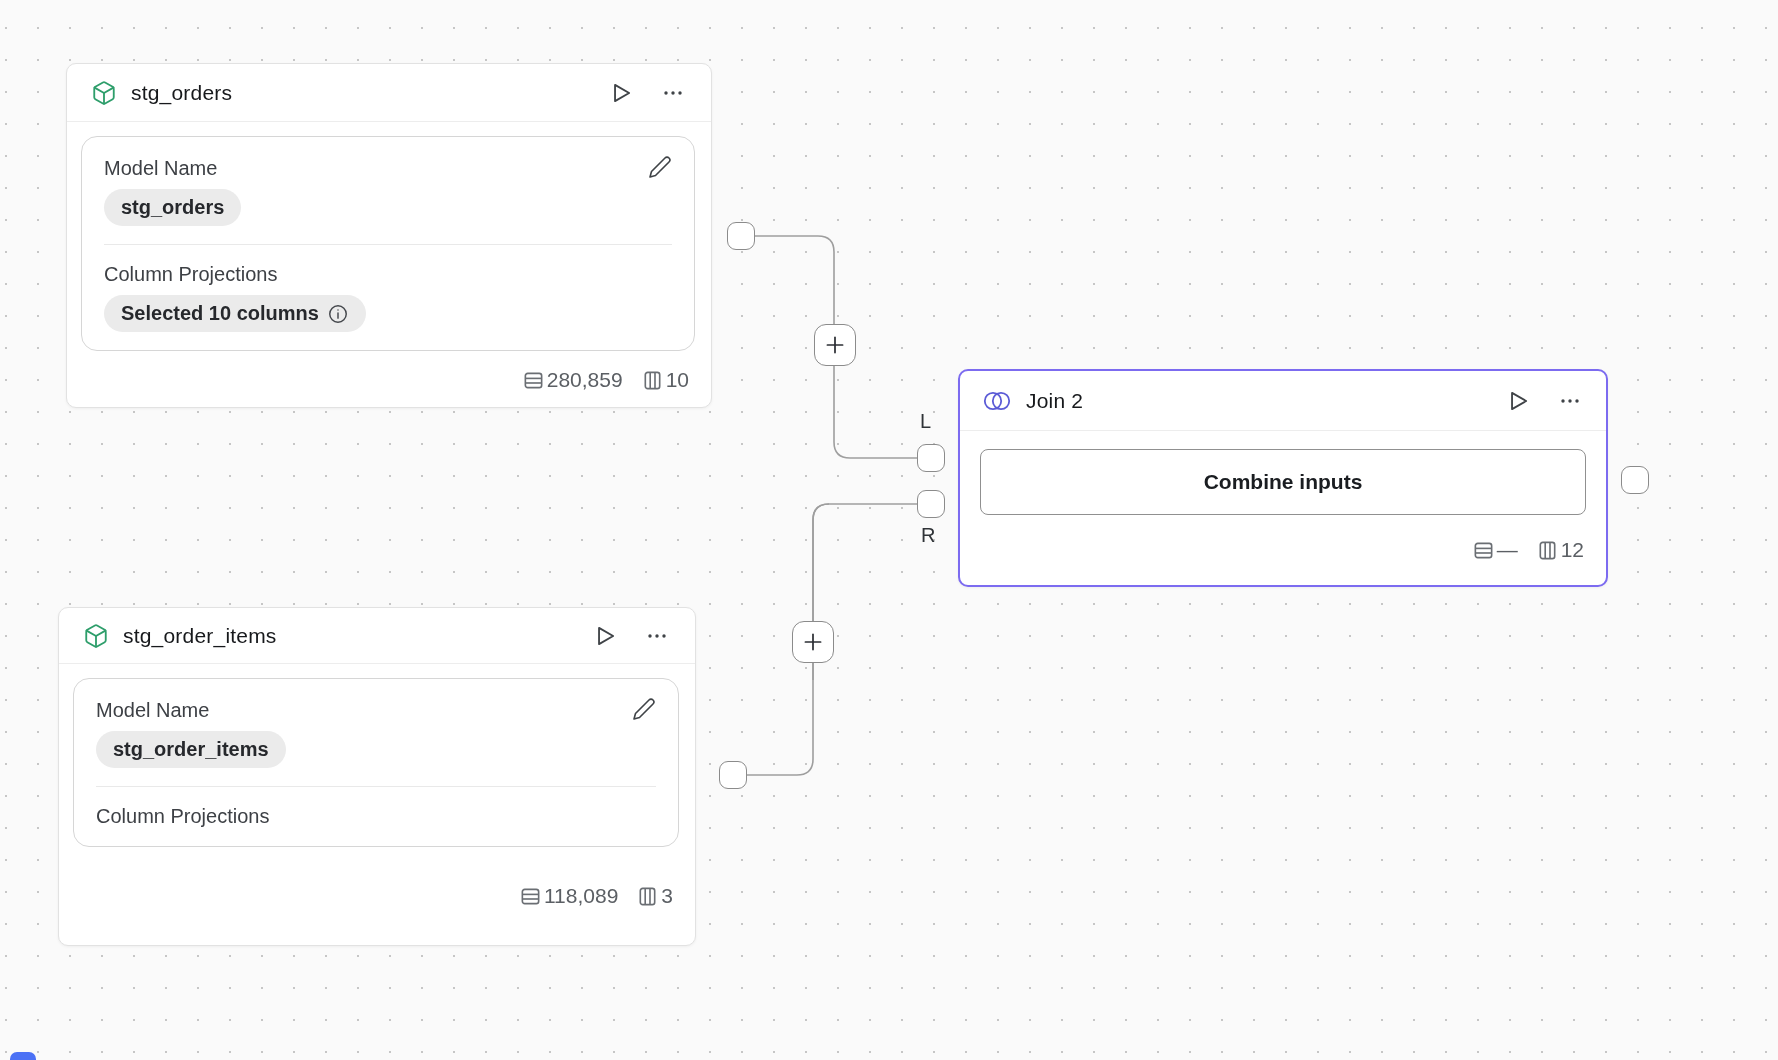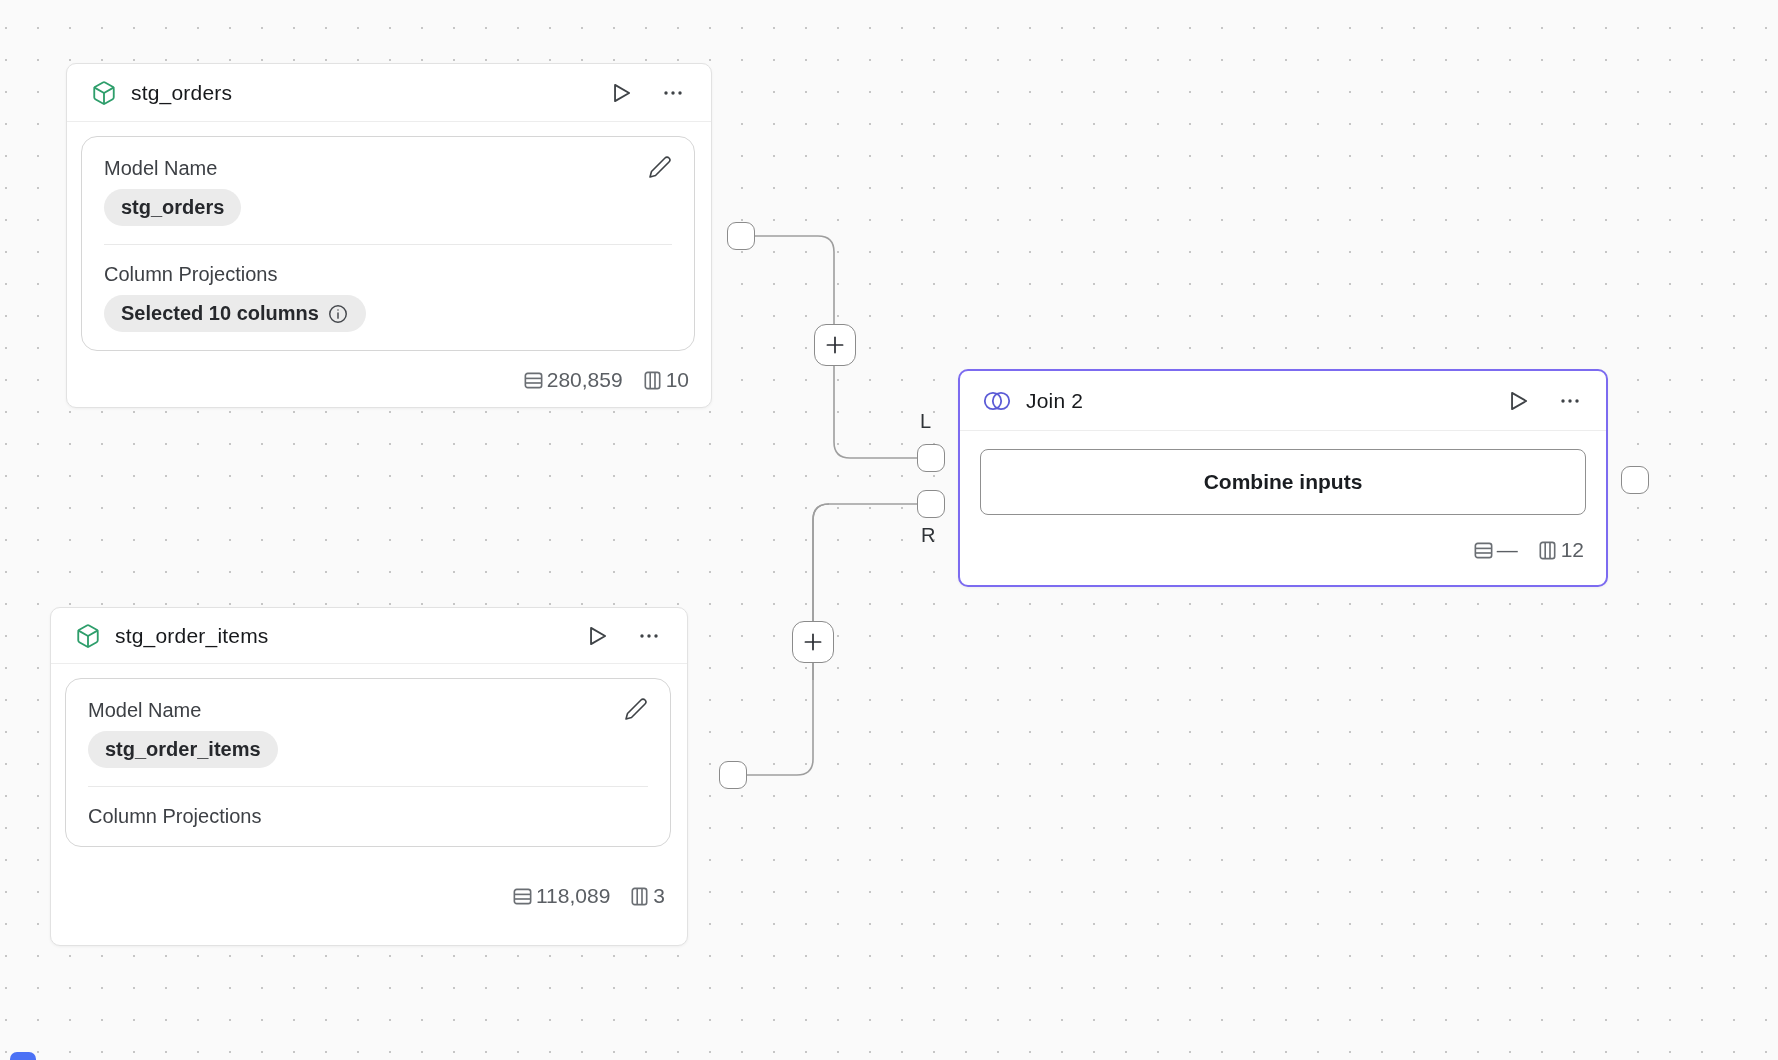--- a/index.html
+++ b/index.html
@@ -243,21 +243,21 @@
       <svg width="23" height="23" viewBox="0 0 24 24" fill="none" stroke="#6a6e73" stroke-width="1.7">
         <rect x="4.5" y="3.5" width="15" height="17" rx="2.5"></rect>
         <line x1="9.6" y1="3.5" x2="9.6" y2="20.5"></line>
         <line x1="14.6" y1="3.5" x2="14.6" y2="20.5"></line>
       </svg>
     </span>
     <span>10</span>
   </div>
 </div>
 
-<div class="node" style="left:50px; top:607px; width:638px; height:339px;">
+<div class="node" style="left:58px; top:607px; width:638px; height:339px;">
   <div class="node-header" style="height:56px;">
     <span>
       <svg width="26" height="26" viewBox="0 0 24 24" fill="none" stroke="#2e9e6b" stroke-width="1.7" stroke-linejoin="round" stroke-linecap="round">
         <path d="M21 16V8a2 2 0 0 0-1-1.73l-7-4a2 2 0 0 0-2 0l-7 4A2 2 0 0 0 3 8v8a2 2 0 0 0 1 1.73l7 4a2 2 0 0 0 2 0l7-4A2 2 0 0 0 21 16z"></path>
         <polyline points="3.3 7 12 12 20.7 7"></polyline>
         <line x1="12" y1="22" x2="12" y2="12"></line>
       </svg>
     </span>
     <span class="node-title">stg_order_items</span>
     <span class="header-spacer"></span>

